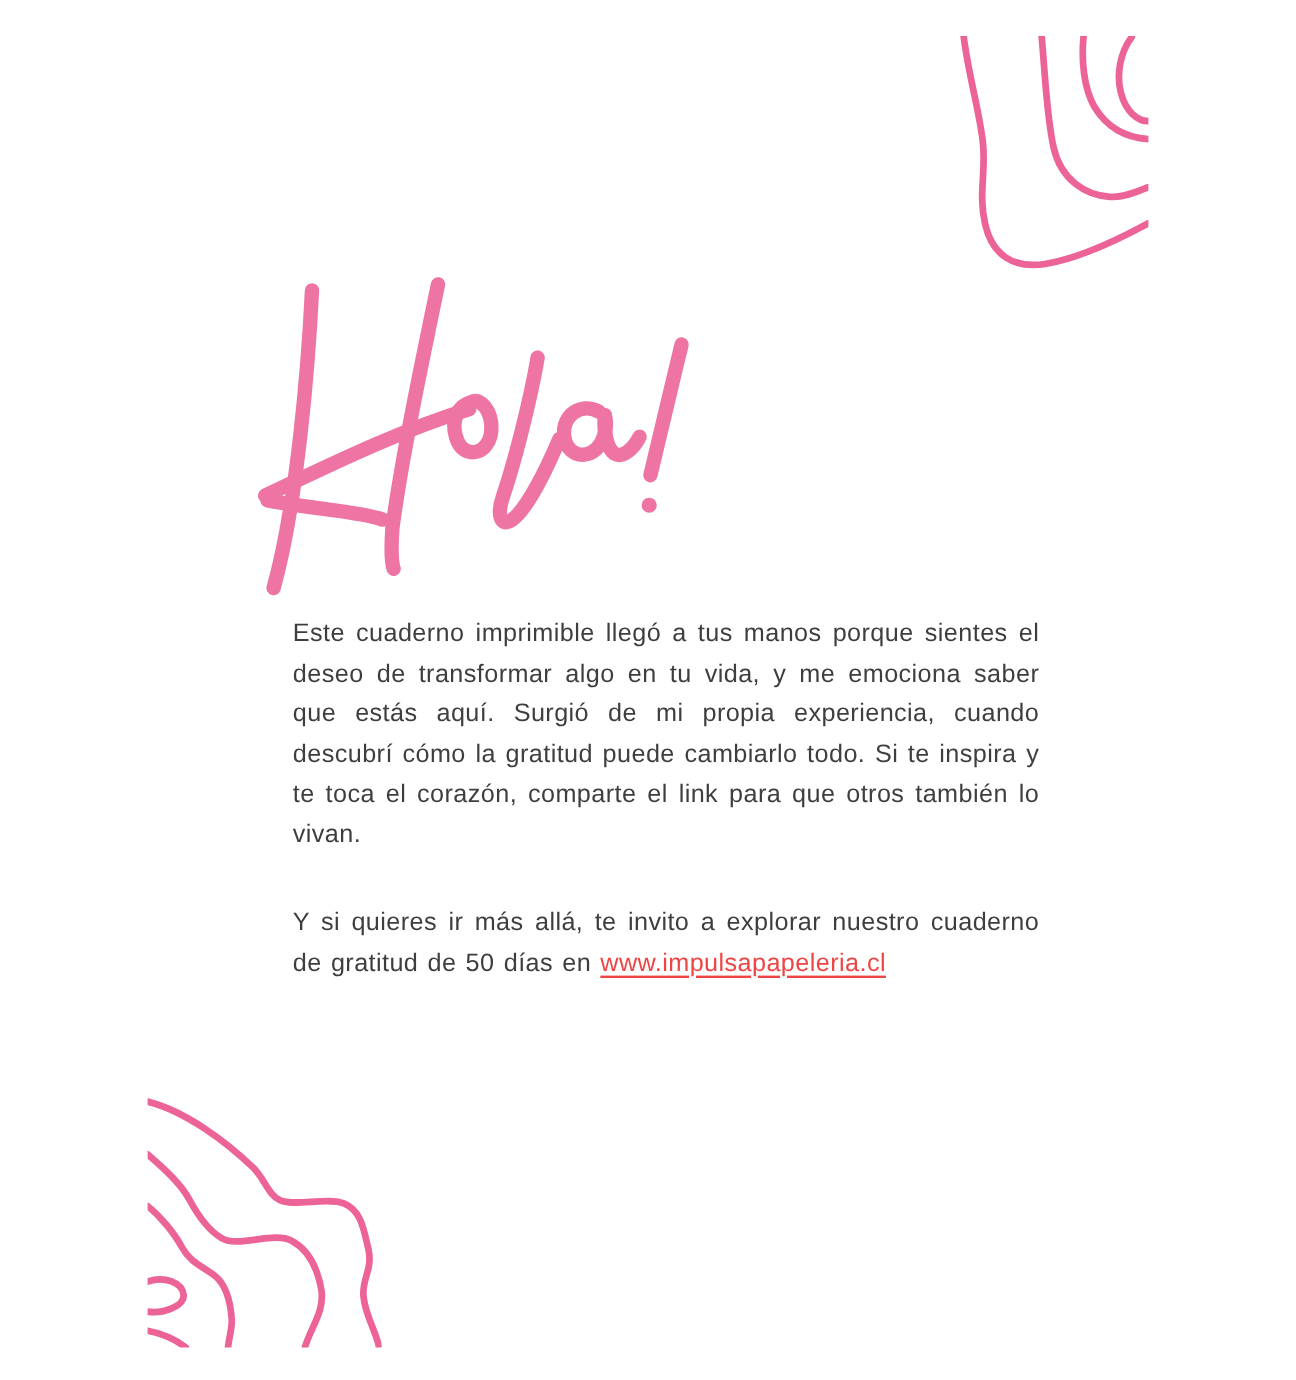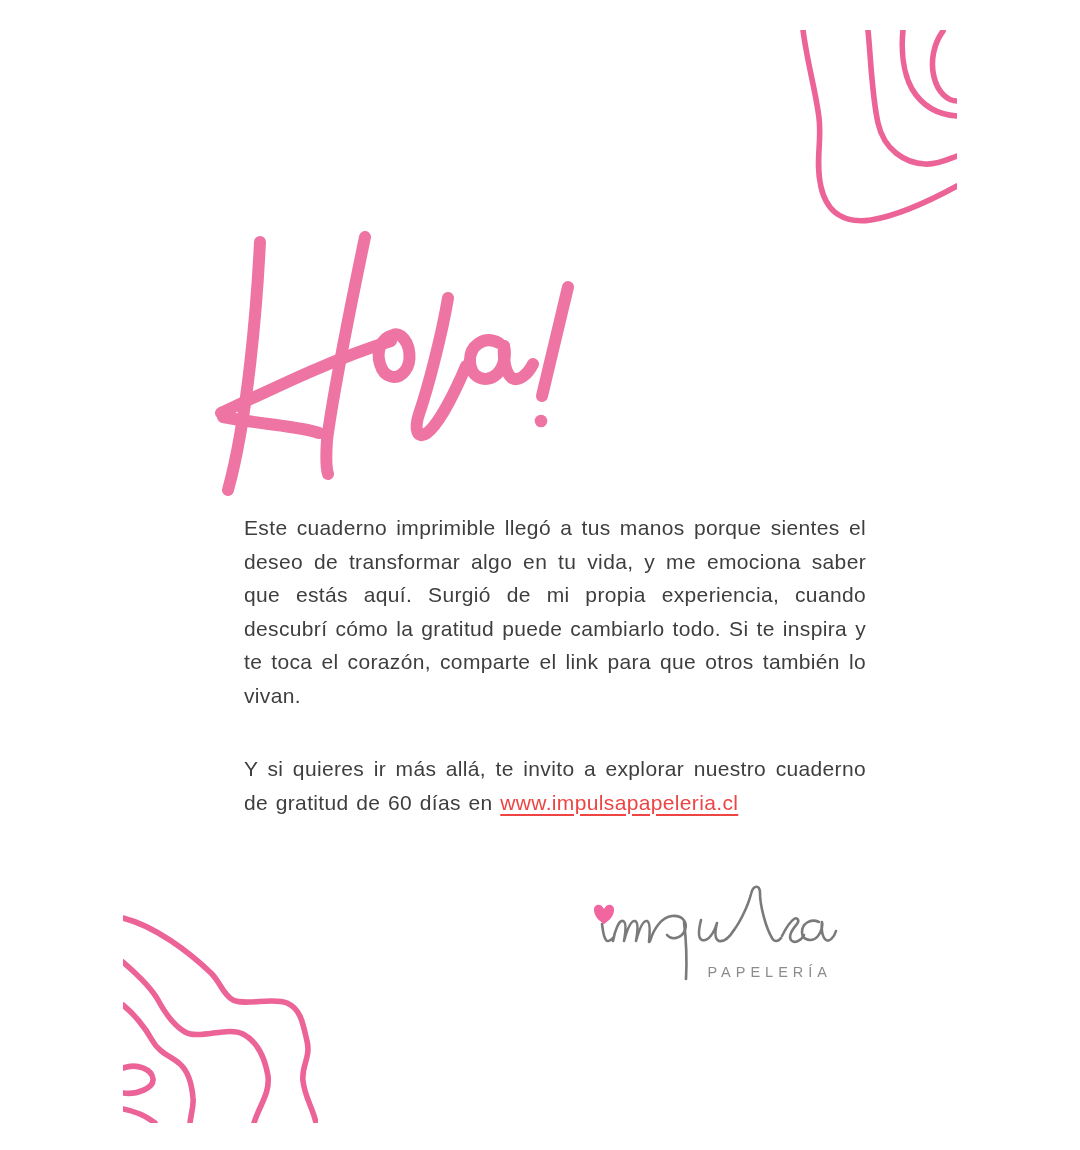--- a/index.html
+++ b/index.html
@@ -71,46 +71,23 @@
 
     <path d="M 289,118 C 288,130 290,145 297,150 C 304,154 313,146 318,136"></path>
 
     <path d="M 353,59 C 344,96 334,140 327,168"></path>
 
     <circle class="dot" cx="326" cy="193" r="6.3"></circle>
   </svg>
 
   <div class="copy">
     <p>Este cuaderno imprimible llegó a tus manos porque sientes el deseo de transformar algo en tu vida, y me emociona saber que estás aquí. Surgió de mi propia experiencia, cuando descubrí cómo la gratitud puede cambiarlo todo. Si te inspira y te toca el corazón, comparte el link para que otros también lo vivan.</p>
-    <p><span>Y si quieres ir más allá, te invito a explorar nuestro cuaderno de gratitud de 60 días en </span><a>www.impulsapapeleria.cl</a></p>
+    <p><span>Y si quieres ir más allá, te invito a explorar nuestro cuaderno de gratitud de 50 días en </span><a>www.impulsapapeleria.cl</a></p>
   </div>
 
-  <div class="logo">
-    <svg class="logo-script" viewBox="0 0 256 112" role="img" xmlns="http://www.w3.org/2000/svg" aria-label="impulsa">
-
-      <path class="heart" d="M 16,31 C 13,24 5,26 6,33 C 7,40 13,44 16,46 C 19,44 25,40 26,33 C 27,26 19,24 16,31 Z"></path>
-
-      <path class="stroke" d="M 14,46 C 15,52 15,58 18,62 C 19,64 22,63 25,60"></path>
-
-      <path class="stroke" d="M 25,63 C 27,52 31,42 35,43 C 38,44 38,52 36,63 C 39,52 43,42 47,43 C 50,44 50,52 48,63 C 51,52 55,42 59,43 C 62,44 62,54 61,64"></path>
-
-      <path class="stroke" d="M 62,63 C 66,50 74,39 84,38 C 94,37 100,44 97,52 C 94,60 84,63 79,57"></path>
-
-      <path class="stroke" d="M 96,44 C 98,60 99,82 98,101"></path>
-
-      <path class="stroke" d="M 113,42 C 111,50 109,60 114,62 C 120,64 126,55 129,45 C 127,53 126,61 131,63 C 136,64 141,60 146,52"></path>
-
-      <path class="stroke" d="M 146,52 C 152,44 160,28 163,16 C 165,7 172,6 172,15 C 172,28 178,50 184,60 C 186,64 190,64 193,60"></path>
-
-      <path class="stroke" d="M 194,58 C 198,50 203,43 206,41 C 209,39 212,42 209,46 C 205,51 200,57 203,62 C 206,66 213,63 216,57"></path>
-
-      <path class="stroke" d="M 231,44 C 222,40 214,46 214,54 C 214,62 224,65 230,58 C 234,53 235,46 234,44 C 233,50 234,59 238,62 C 241,64 246,60 248,53"></path>
-    </svg>
-    <div class="logo-tagline">PAPELERÍA</div>
-  </div>
 
   <svg class="deco deco-bottom-left" viewBox="0 0 195 218" xmlns="http://www.w3.org/2000/svg" aria-hidden="true">
     <path d="M 0,13 C 32,21 66,47 88,68 C 98,78 100,90 110,95 C 122,101 150,92 164,98 C 178,104 180,119 184,136 C 188,153 178,161 180,176 C 182,193 190,203 193,218"></path>
     <path d="M 0,57 C 15,70 28,82 35,95 C 42,108 50,120 62,127 C 76,135 105,121 120,129 C 135,137 142,153 145,171 C 147,189 136,201 131,218"></path>
     <path d="M 0,100 C 10,108 22,122 29,135 C 36,148 48,151 57,159 C 66,167 69,181 70,193 C 71,201 68,208 67,218"></path>
     <path d="M 0,163 C 14,158 29,164 30,174 C 31,183 14,190 0,188"></path>
     <path d="M 0,204 C 11,206 23,211 32,218"></path>
   </svg>
 
 </div>

